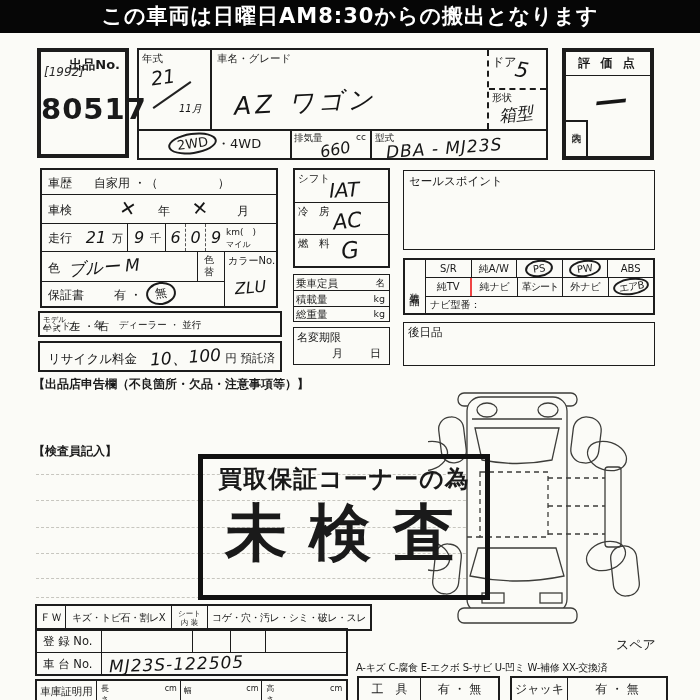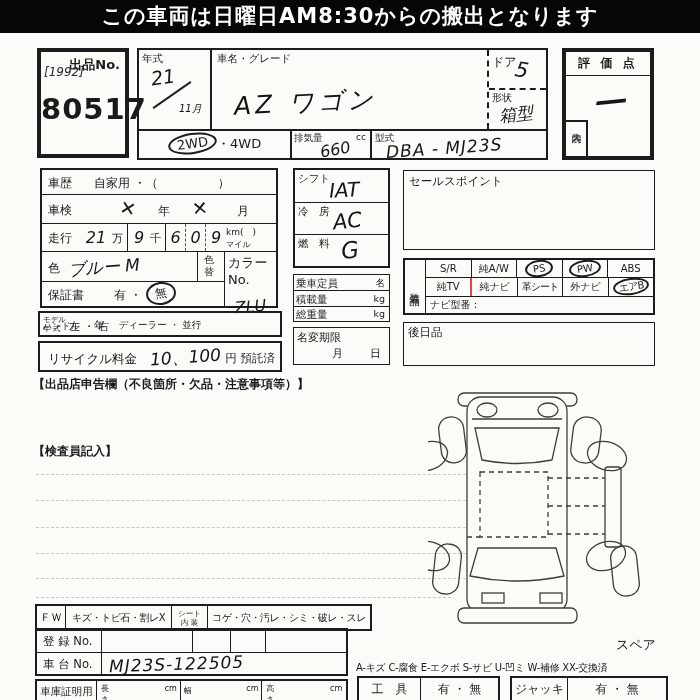--- a/index.html
+++ b/index.html
@@ -107,21 +107,21 @@
       </span>
     </div>
     <div class="abs" style="left:0;top:82px;width:182px;height:30px;border-bottom:1.5px solid #1c1c1c;">
       <span class="abs" style="left:6px;top:8px;font-size:12px;">色</span>
       <span class="abs hand" style="left:26px;top:4px;font-size:17px;transform:rotate(-4deg);">ブルー M</span>
       <span class="abs" style="left:155px;top:0;width:27px;height:30px;border-left:1px solid #1c1c1c;">
         <span style="display:block;width:14px;margin:2px auto 0;font-size:10px;line-height:12px;word-break:break-all;">色替</span>
       </span>
     </div>
     <div class="abs" style="left:182px;top:82px;width:52px;height:54px;border-left:1px solid #1c1c1c;">
-      <span style="display:block;font-size:13px;padding:2px 0 0 3px;">カラーNo.</span>
+      <span style="display:block;font-size:10px;padding:2px 0 0 3px;">カラーNo.</span>
       <span class="hand" style="display:block;text-align:center;font-size:16px;margin-top:10px;transform:rotate(-5deg);">ZLU</span>
     </div>
     <div class="abs" style="left:0;top:112px;width:182px;height:24px;">
       <span class="abs" style="left:6px;top:5px;font-size:12px;">保証書</span>
       <span class="abs" style="left:72px;top:5px;font-size:12px;">有 ・</span>
       <span class="abs circ" style="left:104px;top:0px;padding:1px 7px;font-size:12px;">無</span>
     </div>
   </div>
 
   <div class="bx" style="left:38px;top:311px;width:244px;height:26px;display:flex;flex-direction:column;">
@@ -244,20 +244,24 @@
     <line x1="39" y1="151" x2="52" y2="151" stroke-dasharray="5 4"></line>
     <line x1="120" y1="120" x2="177" y2="120" stroke-dasharray="5 4"></line>
     <path d="M50,162 L128,162 L136,190 Q89,200 42,190 Z"></path>
     <rect x="54" y="207" width="22" height="10"></rect>
     <rect x="112" y="207" width="22" height="10"></rect>
     <rect x="30" y="222" width="119" height="15" rx="6" fill="#fbfbf7"></rect>
   </svg>
 
   <div class="abs" style="left:616px;top:636px;font-size:13px;">スペア</div>
 
+  <div class="abs" style="left:198px;top:454px;width:292px;height:146px;border:5px solid #111;text-align:center;">
+    <div style="font-size:24px;font-weight:900;letter-spacing:1px;margin-top:4px;">買取保証コーナーの為</div>
+    <div style="font-size:62px;font-weight:900;letter-spacing:22px;margin:4px 0 0 14px;line-height:1.1;">未検査</div>
+  </div>
 
   <div class="bx" style="left:35px;top:604px;width:337px;height:27px;display:flex;">
     <span style="width:29px;border-right:1px solid #1c1c1c;font-size:11px;text-align:center;line-height:24px;">ＦＷ</span>
     <span style="width:106px;border-right:1px solid #1c1c1c;font-size:10px;text-align:center;line-height:24px;letter-spacing:-0.5px;">キズ・トビ石・割レX</span>
     <span style="width:36px;border-right:1px solid #1c1c1c;text-align:center;padding-top:3px;">
       <span style="display:block;font-size:7.5px;line-height:9px;">シート</span>
       <span style="display:block;font-size:7.5px;line-height:9px;">内 装</span>
     </span>
     <span style="flex:1;font-size:10px;text-align:center;line-height:24px;letter-spacing:-0.5px;">コゲ・穴・汚レ・シミ・破レ・スレ</span>
   </div>

